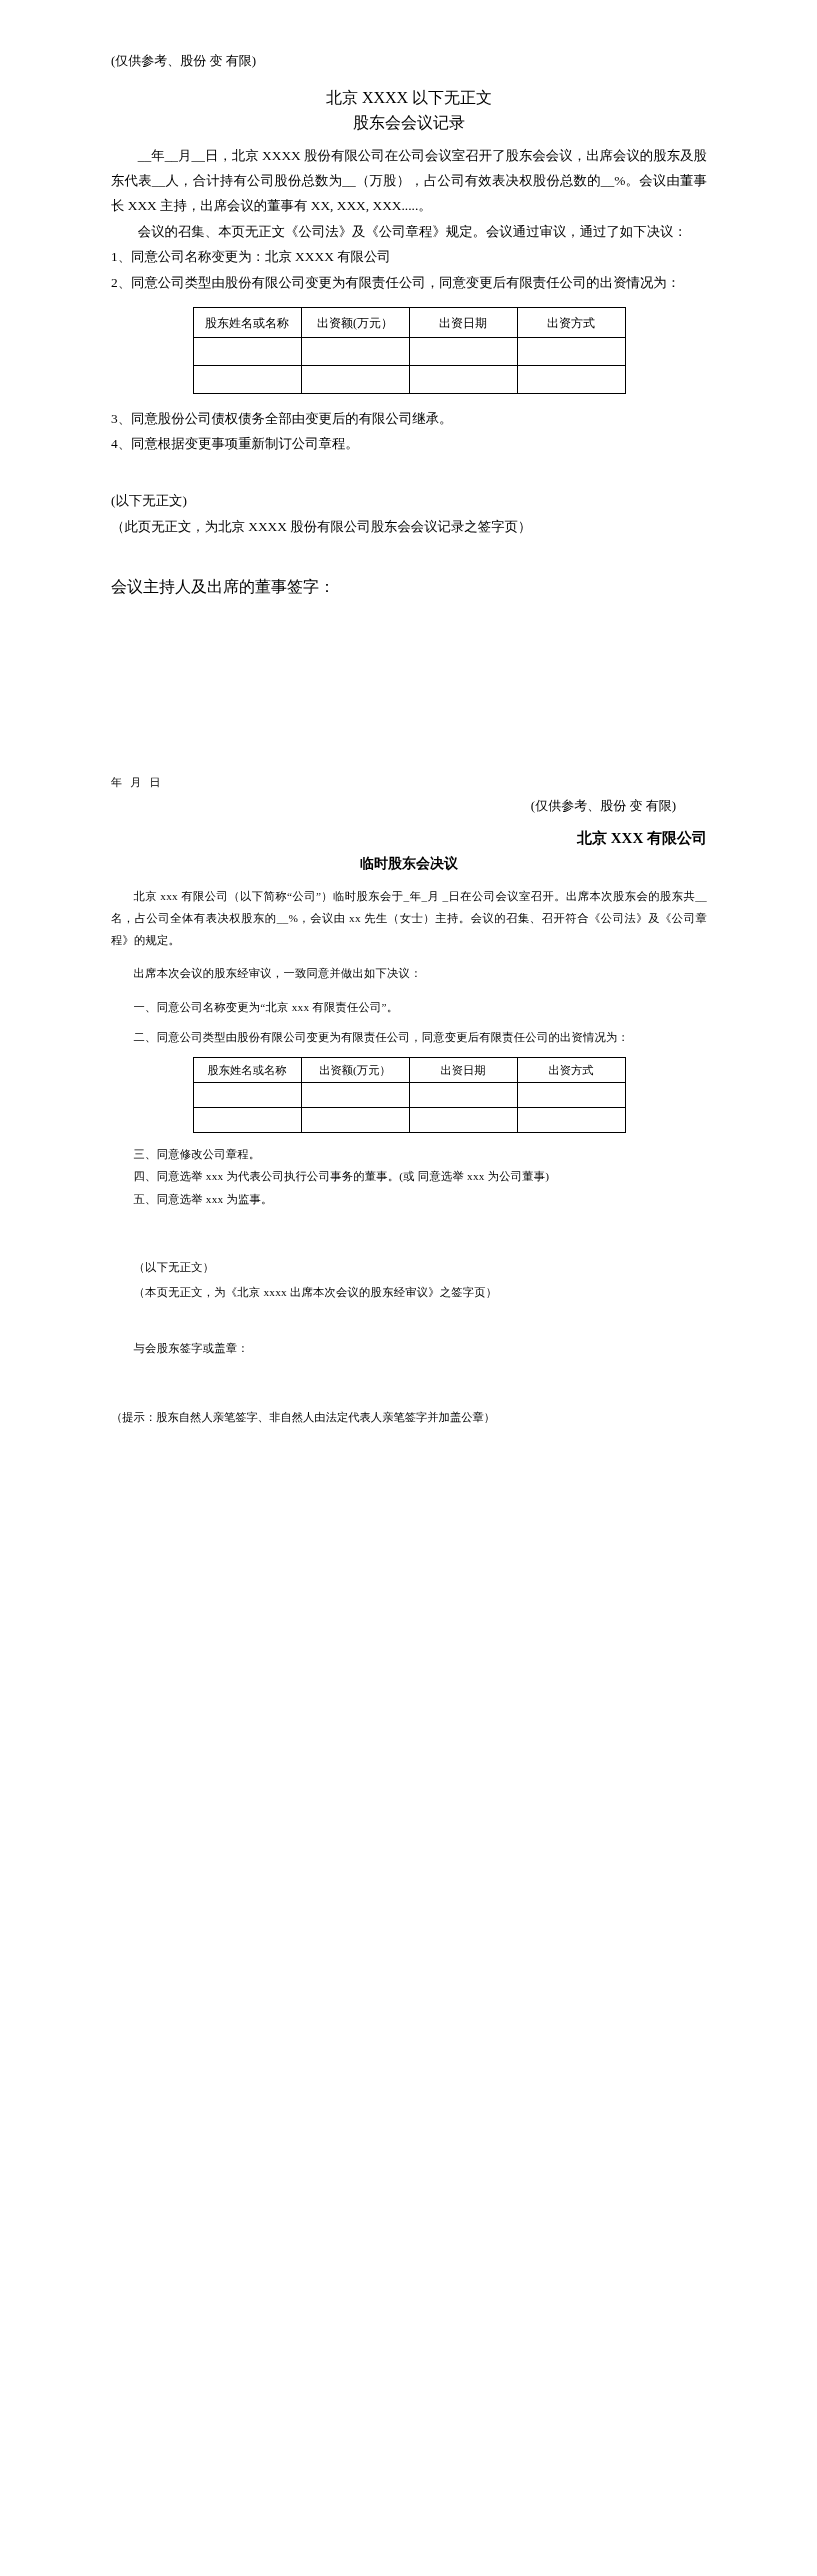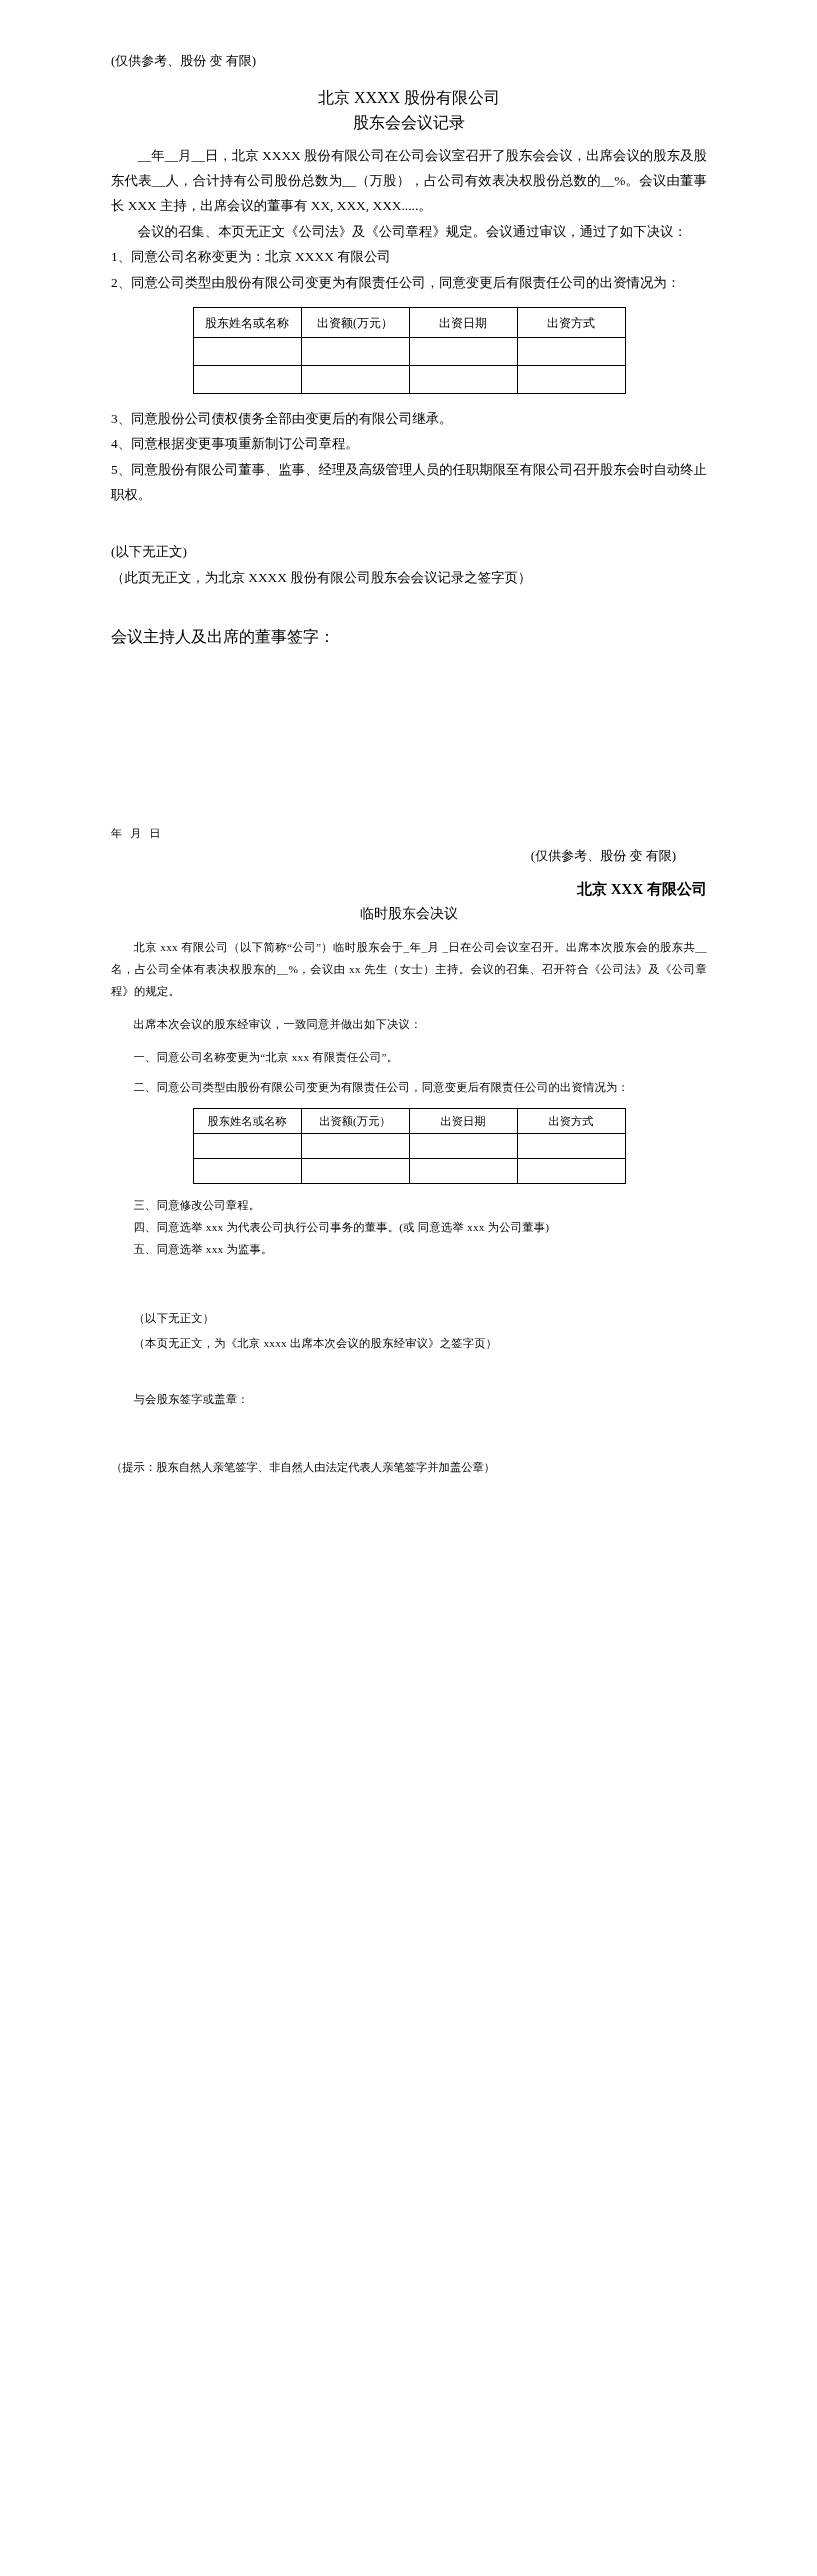--- a/index.html
+++ b/index.html
@@ -92,21 +92,21 @@
   .doc2 .title2 {
     text-align: right;
     font-size: 15px;
     font-weight: bold;
     margin: 0;
     line-height: 1.7;
   }
   .doc2 .title2sub {
     text-align: center;
     font-size: 14px;
-    font-weight: normal;
+    font-weight: bold;
     margin: 0 0 9.3px 0;
     line-height: 1.7;
   }
   .doc2 .para {
     text-indent: 2em;
     margin: 0 0 3.1px 0;
     text-align: justify;
     letter-spacing: 0.02em;
   }
   .doc2 .para-tight {
@@ -139,21 +139,21 @@
 </style>
 </head>
 <body>
 
 <div class="page">
 
   <div class="doc1">
 
     <div class="note-top">(仅供参考、股份 变 有限)</div>
 
-    <div class="title-main">北京 XXXX 股份有限公司</div>
+    <div class="title-main">北京 XXXX 以下无正文</div>
     <div class="title-main">股东会会议记录</div>
 
     <div class="spacer-16"></div>
 
     <p class="para">__年__月__日，北京 XXXX 股份有限公司在公司会议室召开了股东会会议，出席会议的股东及股东代表__人，合计持有公司股份总数为__（万股），占公司有效表决权股份总数的__%。会议由董事长 XXX 主持，出席会议的董事有 XX, XXX, XXX.....。</p>
     <p class="para">会议的召集、本页无正文《公司法》及《公司章程》规定。会议通过审议，通过了如下决议：</p>
 
     <p class="para-noindent">1、同意公司名称变更为：北京 XXXX 有限公司</p>
     <p class="para-noindent">2、同意公司类型由股份有限公司变更为有限责任公司，同意变更后有限责任公司的出资情况为：</p>
 
@@ -175,21 +175,20 @@
         <td></td>
         <td></td>
         <td></td>
         <td></td>
       </tr>
     </tbody>
       </table>
 
     <p class="para-noindent">3、同意股份公司债权债务全部由变更后的有限公司继承。</p>
     <p class="para-noindent">4、同意根据变更事项重新制订公司章程。</p>
-    <p class="para-noindent">5、同意股份有限公司董事、监事、经理及高级管理人员的任职期限至有限公司召开股东会时自动终止职权。</p>
 
     <div class="spacer-60"></div>
 
     <p class="para-noindent">(以下无正文)</p>
     <p class="para-noindent">（此页无正文，为北京 XXXX 股份有限公司股东会会议记录之签字页）</p>
 
     <div class="spacer-60"></div>
 
     <p class="para-noindent sign-block">会议主持人及出席的董事签字：</p>
 

